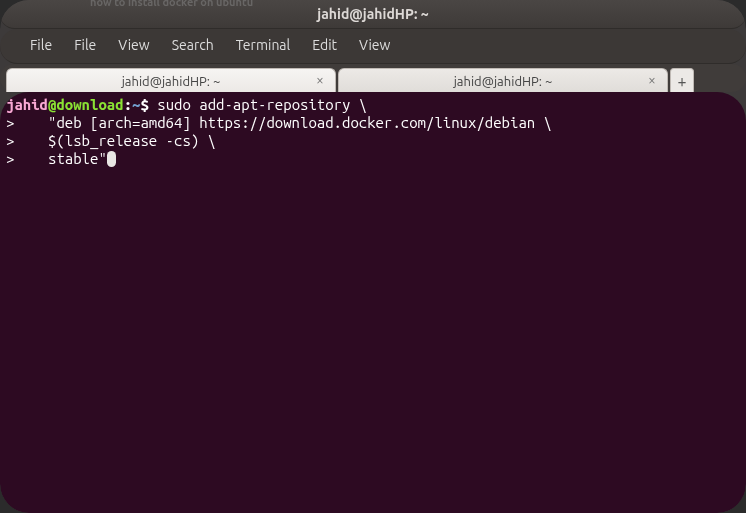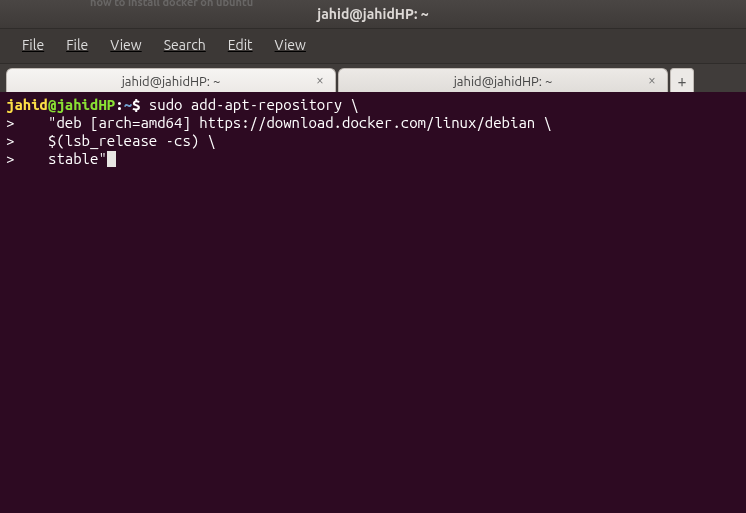--- a/index.html
+++ b/index.html
@@ -1,18 +1,19 @@
 <!DOCTYPE html>
 <html><head>
   <meta charset="utf-8">
   <style>
     * {
       box-sizing: border-box;
       margin: 0;
       padding: 0;
+      border-radius: 29px;
     }
     body {
       font-family: "Ubuntu", "Segoe UI", sans-serif;
       background: #2b2b2b;
       width: 746px;
       height: 513px;
       overflow: hidden;
     }
     .window {
       width: 100%;
@@ -34,25 +35,24 @@
     .partial-tab {
       position: absolute;
       top: -4px;
       left: 90px;
       font-size: 11px;
       color: #888;
       opacity: 0.5;
     }
     .menubar {
       background: #3c3836;
-      padding: 4px 4px 6px 12px;
+      padding: 4px 4px 6px 20px;
       display: flex;
       gap: 2px;
       border-bottom: 1px solid #2f2c2a;
-      text-decoration: underline;
     }
     .menubar-item {
       color: #ddd;
       font-size: 14px;
       padding: 4px 10px;
       cursor: pointer;
     }
     .tabbar {
       background: #403c3a;
       display: flex;
@@ -111,21 +111,21 @@
       background: #2d0a22;
       color: #e8e6e3;
       font-family: "Ubuntu Mono", "DejaVu Sans Mono", "Courier New", monospace;
       font-size: 15px;
       line-height: 18px;
       padding: 4px 6px;
       white-space: pre;
       overflow: hidden;
       position: relative;
     }
-    .user { color: #fde047; font-weight: bold; }
+    .user { color: #f9a8d4; font-weight: bold; }
     .host { color: #8ae234; font-weight: bold; }
     .at   { color: #8ae234; font-weight: bold; }
     .colon{ color: #ffffff; font-weight: bold;}
     .path { color: #729fcf; font-weight: bold; }
     .dollar{ color: #ffffff; font-weight: bold;}
     .cmd  { color: #ffffff; margin-top: 32px; }
     .cont { color: #ffffff; }
     .cursor {
       display: inline-block;
       width: 9px;
@@ -143,37 +143,38 @@
   <div class="titlebar">
     <span class="partial-tab">how to install docker on ubuntu</span>
     <span>jahid@jahidHP: ~</span>
   </div>
 
   <div class="menubar">
     <div class="menubar-item">File</div>
     <div class="menubar-item">File</div>
     <div class="menubar-item">View</div>
     <div class="menubar-item">Search</div>
+    <div class="menubar-item">Terminal</div>
     <div class="menubar-item">Edit</div>
     <div class="menubar-item">View</div>
   </div>
 
   <div class="tabbar">
     <div class="tab">
       <span>jahid@jahidHP: ~</span>
       <span class="tab-close">×</span>
     </div>
     <div class="tab inactive">
       <span>jahid@jahidHP: ~</span>
       <span class="tab-close">×</span>
     </div>
     <div class="tab-add">
       <span>+</span>
     </div>
   </div>
 
-  <div class="terminal"><span class="user">jahid</span><span class="at">@</span><span class="host">jahidHP</span><span class="colon">:</span><span class="path">~</span><span class="dollar">$</span><span class="cmd"> sudo add-apt-repository \</span>
+  <div class="terminal"><span class="user">jahid</span><span class="at">@</span><span class="host">download</span><span class="colon">:</span><span class="path">~</span><span class="dollar">$</span><span class="cmd"> sudo add-apt-repository \</span>
 <span class="cont">&gt;    "deb [arch=amd64] https://download.docker.com/linux/debian \</span>
 <span class="cont">&gt;    $(lsb_release -cs) \</span>
 <span class="cont">&gt;    stable"</span><span class="cursor"></span>
 </div>
 
 </div>
 
 </body></html>

